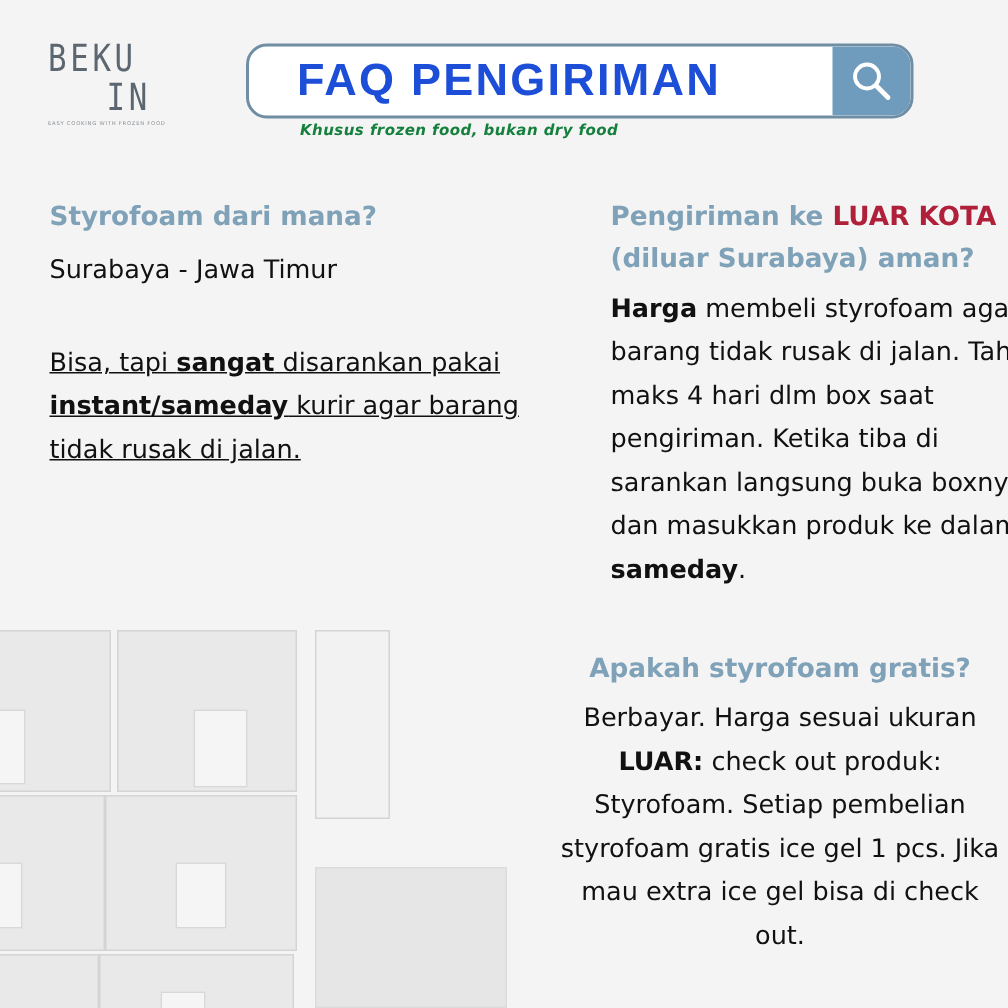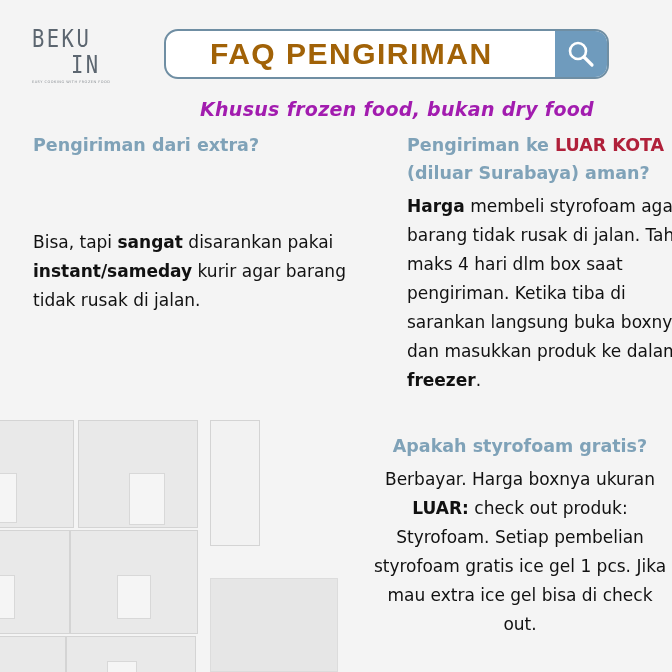--- a/index.html
+++ b/index.html
@@ -27,28 +27,28 @@
     .logo-tag { font-size: 3.5px; color: #8a8f94; margin-top: 3px; letter-spacing: 0.5px; white-space: nowrap; }
 
     
     .search-bar {
       position: absolute; left: 164px; top: 29px; width: 445px; height: 50px;
       border: 2px solid #6f8ea3; border-radius: 14px; background: #fff; overflow: hidden;
       display: flex;
     }
     .search-text {
       flex: 1; font-family: "Liberation Sans", sans-serif; font-weight: bold; font-size: 30px;
-      letter-spacing: 1.5px; color: #a16207; display: flex; align-items: center; padding-left: 44px;
+      letter-spacing: 1.5px; color: #1d4ed8; display: flex; align-items: center; padding-left: 32px;
     }
     .search-btn {
       width: 52px; background: #6f9bbd; display: flex; align-items: center; justify-content: center;
     }
     .subtitle {
-      position: absolute; left: 200px; top: 98px;
-      font-family: "DejaVu Sans", sans-serif; font-weight: bold; font-size: 19px; color: #a21caf;
+      position: absolute; left: 200px; top: 82px;
+      font-family: "DejaVu Sans", sans-serif; font-weight: bold; font-size: 10px; color: #15803d;
       font-style: italic; letter-spacing: 0.3px;
     }
 
     .q { font-family: "DejaVu Sans", sans-serif; font-weight: bold; color: #7fa2b8; font-size: 17.5px; line-height: 28px; }
     .q .hl { color: #b0203a; }
     .a { font-family: "DejaVu Sans", sans-serif; color: #111; font-size: 17px; line-height: 29px; }
     .a b { font-weight: bold; }
 
     .col-left { position: absolute; left: 33px; width: 320px; }
     .col-right { position: absolute; left: 370px; width: 300px; }
@@ -75,35 +75,36 @@
   <div class="search-btn">
     <svg width="30" height="30" viewBox="0 0 30 30">
       <circle cx="12" cy="12" r="8" fill="none" stroke="#fff" stroke-width="2.6"></circle>
       <line x1="18" y1="18" x2="26" y2="26" stroke="#fff" stroke-width="3.2" stroke-linecap="round"></line>
     </svg>
   </div>
 </div>
 <div class="subtitle">Khusus frozen food, bukan dry food</div>
 
 <div class="col-left" style="top:131px;">
-  <div class="q">Pengiriman dari extra?</div>
+  <div class="q">Styrofoam dari mana?</div>
+  <div class="a" style="margin-top:7px;">Surabaya - Jawa Timur</div>
 </div>
 
 <div class="col-left" style="top:224px;">
-  <div class="a" style="margin-top:4px;"><span>Bisa, tapi </span><b>sangat</b><span> disarankan pakai </span><b>instant/sameday</b><span> kurir agar barang tidak rusak di jalan.</span></div>
+  <div class="a" style="margin-top:4px;text-decoration:underline;"><span>Bisa, tapi </span><b>sangat</b><span> disarankan pakai </span><b>instant/sameday</b><span> kurir agar barang tidak rusak di jalan.</span></div>
 </div>
 
 <div class="col-right" style="top:131px;margin-left:37px;">
   <div class="q"><span>Pengiriman ke </span><span class="hl">LUAR KOTA</span><span> (diluar Surabaya) aman?</span></div>
-  <div class="a" style="margin-top:5px;"><b>Harga</b><span> membeli styrofoam agar barang tidak rusak di jalan. Tahan maks 4 hari dlm box saat pengiriman. Ketika tiba di sarankan langsung buka boxnya dan masukkan produk ke dalam </span><b>freezer</b><span>.</span></div>
+  <div class="a" style="margin-top:5px;"><b>Harga</b><span> membeli styrofoam agar barang tidak rusak di jalan. Tahan maks 4 hari dlm box saat pengiriman. Ketika tiba di sarankan langsung buka boxnya dan masukkan produk ke dalam </span><b>sameday</b><span>.</span></div>
 </div>
 
 <div class="col-right" style="top:432px;text-align:center;">
   <div class="q">Apakah styrofoam gratis?</div>
-  <div class="a" style="margin-top:5px;"><span>Berbayar. Harga boxnya ukuran </span><b>LUAR:</b><span> check out produk: Styrofoam. Setiap pembelian styrofoam gratis ice gel 1 pcs. Jika mau extra ice gel bisa di check out.</span></div>
+  <div class="a" style="margin-top:5px;"><span>Berbayar. Harga sesuai ukuran </span><b>LUAR:</b><span> check out produk: Styrofoam. Setiap pembelian styrofoam gratis ice gel 1 pcs. Jika mau extra ice gel bisa di check out.</span></div>
 </div>
 
 <div class="photo">
   <div class="box" style="left:-10px;top:2px;width:84px;height:108px;">
       <div class="handle" style="left:-2px;top:52px;width:28px;height:50px;"></div>
     </div>
   <div class="box" style="left:78px;top:2px;width:120px;height:108px;">
       <div class="handle" style="left:50px;top:52px;width:36px;height:52px;"></div>
     </div>
   <div class="box" style="left:-10px;top:112px;width:80px;height:104px;">

